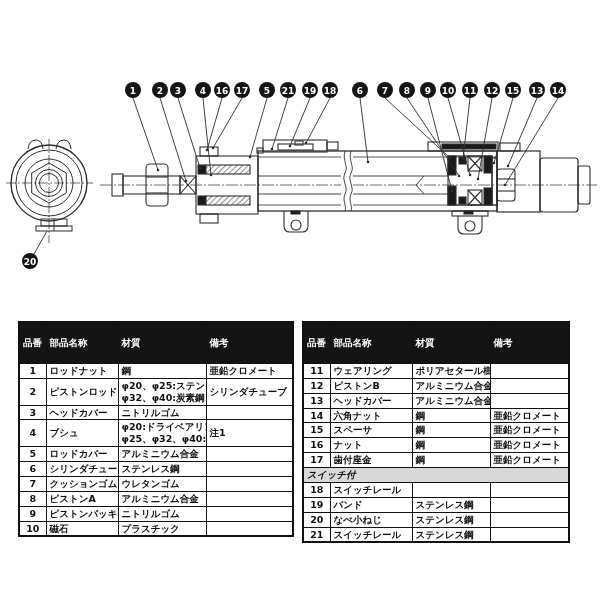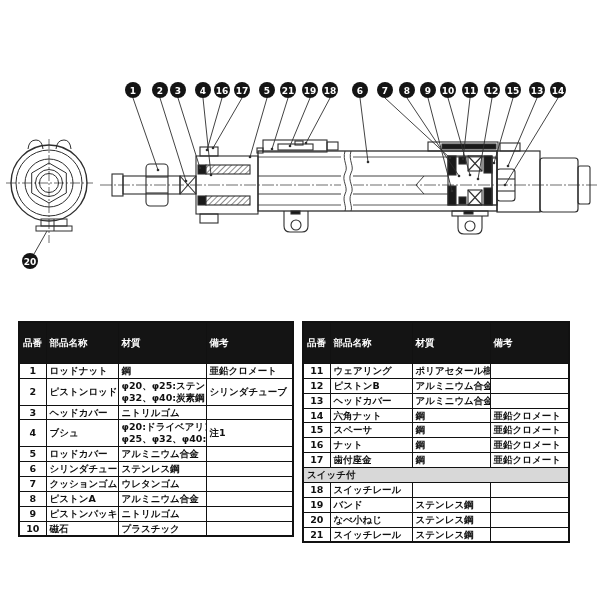--- a/index.html
+++ b/index.html
@@ -8,21 +8,21 @@
   svg{position:absolute;left:0;top:0;}
   .note-top{position:absolute;left:14px;top:303px;font-size:11px;font-weight:700;letter-spacing:0px;}
   .note-bottom{position:absolute;left:16px;top:516px;font-size:10px;font-weight:700;}
   table{border-collapse:collapse;table-layout:fixed;font-size:9.5px;font-weight:700;}
   .tbl{position:absolute;top:321px;}
   .tbl-left{left:18px;width:274px;}
   .tbl-right{left:302px;width:266px;}
   th,td{border:1px solid #111;padding:1px 3px;line-height:1.25;overflow:hidden;white-space:nowrap;}
   thead th{background:#141414;color:#fff;text-align:left;font-weight:700;padding:14px 3px;}
   td.num{text-align:center;padding:1px 1px;}
-  tr.section td{background:#d8d8d8;font-weight:700;}
+  tr.section td{background:#d8d8d8;font-weight:700;font-style:italic;}
   table{border:2px solid #111;}
   .m2{display:block;}
 </style>
 </head>
 <body>
 
 <div class="page">
 
 <svg width="600" height="300" viewBox="0 0 600 300">
   <defs>

